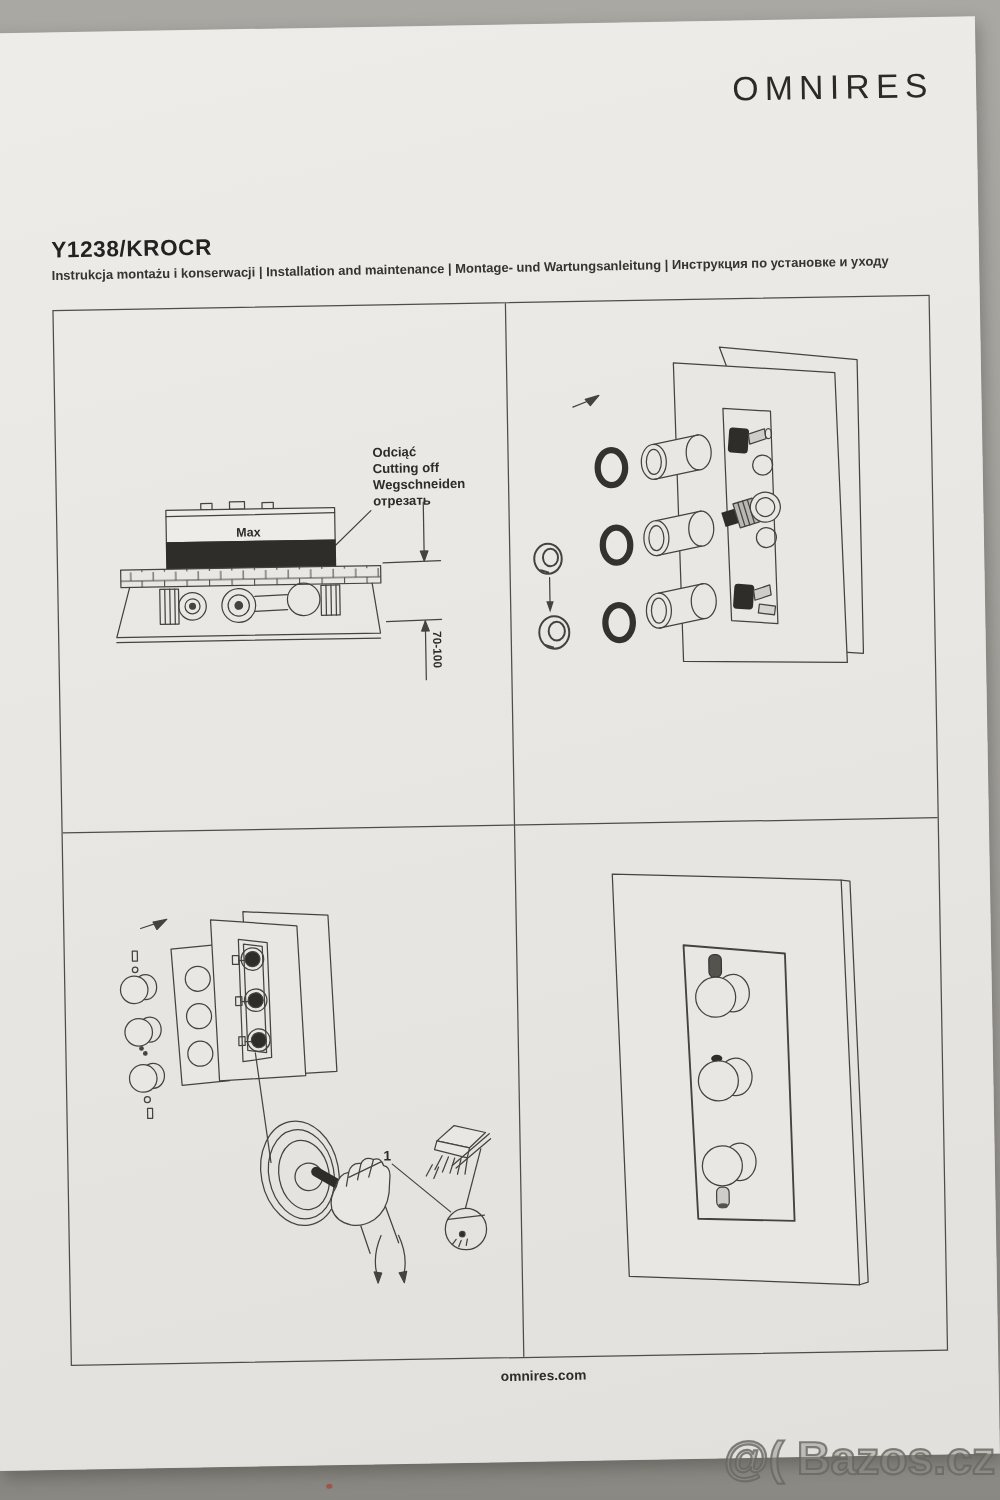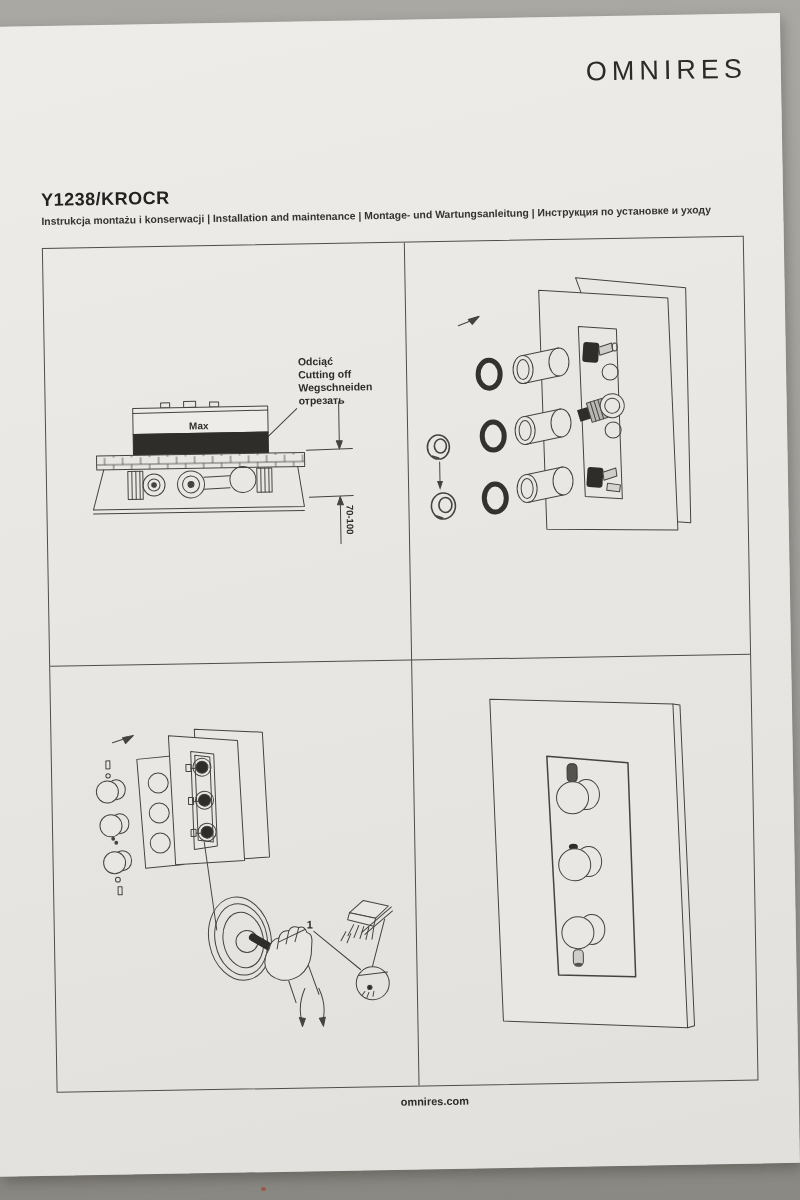--- a/index.html
+++ b/index.html
@@ -289,14 +289,15 @@
         </g>
       </svg>
 
       <div class="v-divider"></div>
       <div class="h-divider"></div>
     </div>
 
     <div class="footer">omnires.com</div>
   </div>
 
+  <div class="watermark">@( Bazos.cz</div>
   <div class="speck"></div>
 </div>
 
 </body></html>

